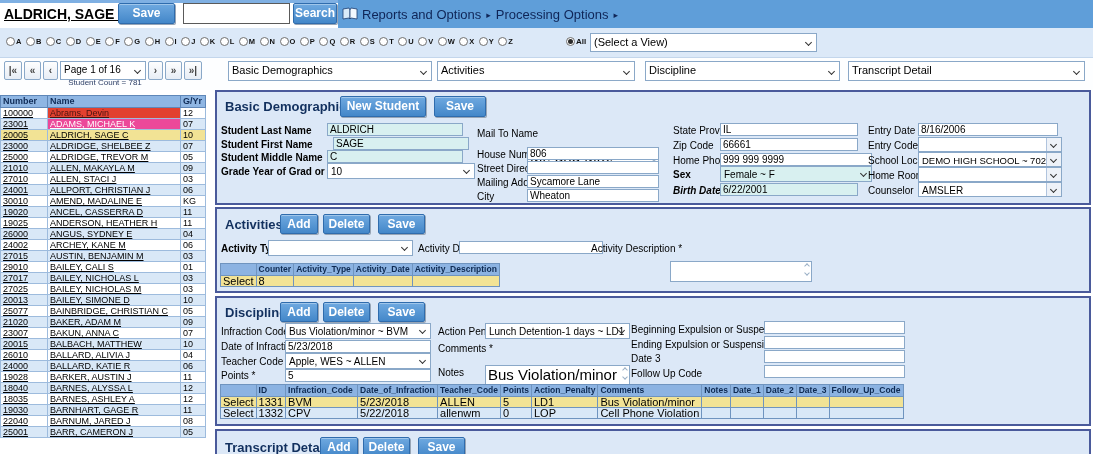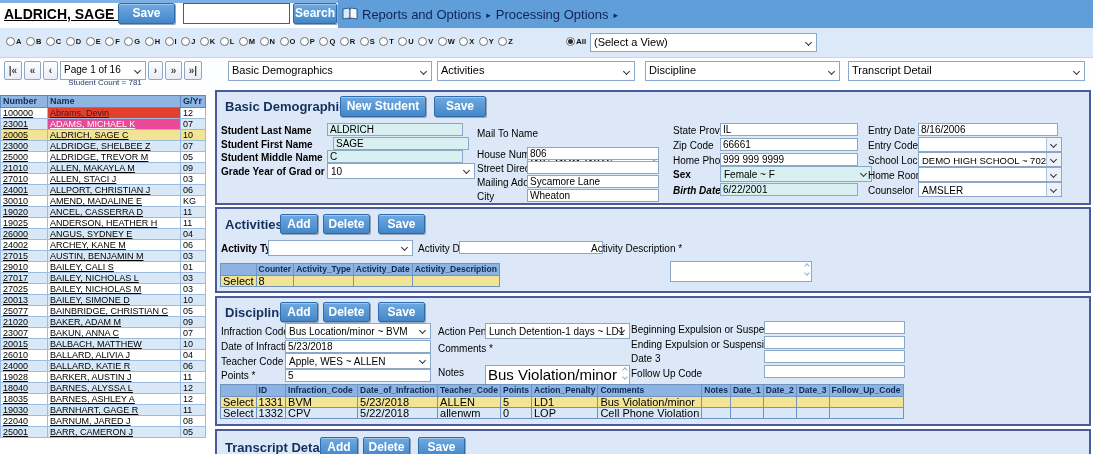--- a/index.html
+++ b/index.html
@@ -490,21 +490,21 @@
     <span class="lbl" style="left:260px;top:85px;">Mailing Address</span>
     <input class="inp" style="left: 310px; top: 83px; width: 132px;" value="Sycamore Lane">
     <span class="lbl" style="left:260px;top:99px;">City</span>
     <input class="inp" style="left: 310px; top: 97px; width: 132px;" value="Wheaton">
 
     <span class="lbl" style="left:456px;top:33px;">State Province</span>
     <input class="inp" style="left: 503px; top: 31px; width: 138px;" value="IL">
     <span class="lbl" style="left:456px;top:48px;">Zip Code</span>
     <input class="inp" style="left: 503px; top: 46px; width: 138px;" value="66661">
     <span class="lbl" style="left:456px;top:63px;">Home Phone</span>
-    <input class="inp" style="left: 503px; top: 61px; width: 138px;" value="999 999 9999">
+    <input class="inp" style="left: 503px; top: 61px; width: 152px;" value="999 999 9999">
     <span class="lbl b" style="left:456px;top:77px;">Sex</span>
     <div class="sel cy" style="left:503px;top:74px;width:152px;height:16px;">
       <span>Female ~ F</span><span class="chev"></span>
     </div>
     <span class="lbl b" style="left:456px;top:93px;font-style:italic;">Birth Date</span>
     <input class="inp cy" style="left: 503px; top: 91px; width: 138px;" value="6/22/2001">
 
     <span class="lbl" style="left:651px;top:33px;">Entry Date</span>
     <input class="inp" style="left: 701px; top: 31px; width: 140px;" value="8/16/2006">
     <span class="lbl" style="left:651px;top:48px;">Entry Code</span>
@@ -577,21 +577,21 @@
   </div>
 
   <div class="box" style="top:296px;height:130px;">
     <div class="boxtitle" style="left:8px;top:7px;">Discipline</div>
     <div class="btn abtn" style="left:63px;top:4px;width:38px;height:20px;line-height:18px;">Add</div>
     <div class="btn abtn" style="left:106px;top:4px;width:47px;height:20px;line-height:18px;">Delete</div>
     <div class="btn abtn" style="left:161px;top:4px;width:47px;height:20px;line-height:18px;">Save</div>
 
     <span class="lbl" style="left:4px;top:28px;">Infraction Code</span>
     <div class="sel" style="left:68px;top:25px;width:146px;height:16px;">
-      <span>Bus Location/minor ~ BVM</span><span class="chev"></span>
+      <span>Bus Violation/minor ~ BVM</span><span class="chev"></span>
     </div>
     <span class="lbl" style="left:4px;top:43px;">Date of Infraction *</span>
     <input class="inp" style="left: 68px; top: 42px; width: 146px;" value="5/23/2018">
     <span class="lbl" style="left:4px;top:58px;">Teacher Code</span>
     <div class="sel" style="left:68px;top:55px;width:146px;height:16px;">
       <span>Apple, WES ~ ALLEN</span><span class="chev"></span>
     </div>
     <span class="lbl" style="left:4px;top:72px;">Points *</span>
     <input class="inp" style="left: 68px; top: 71px; width: 146px;" value="5">
 

